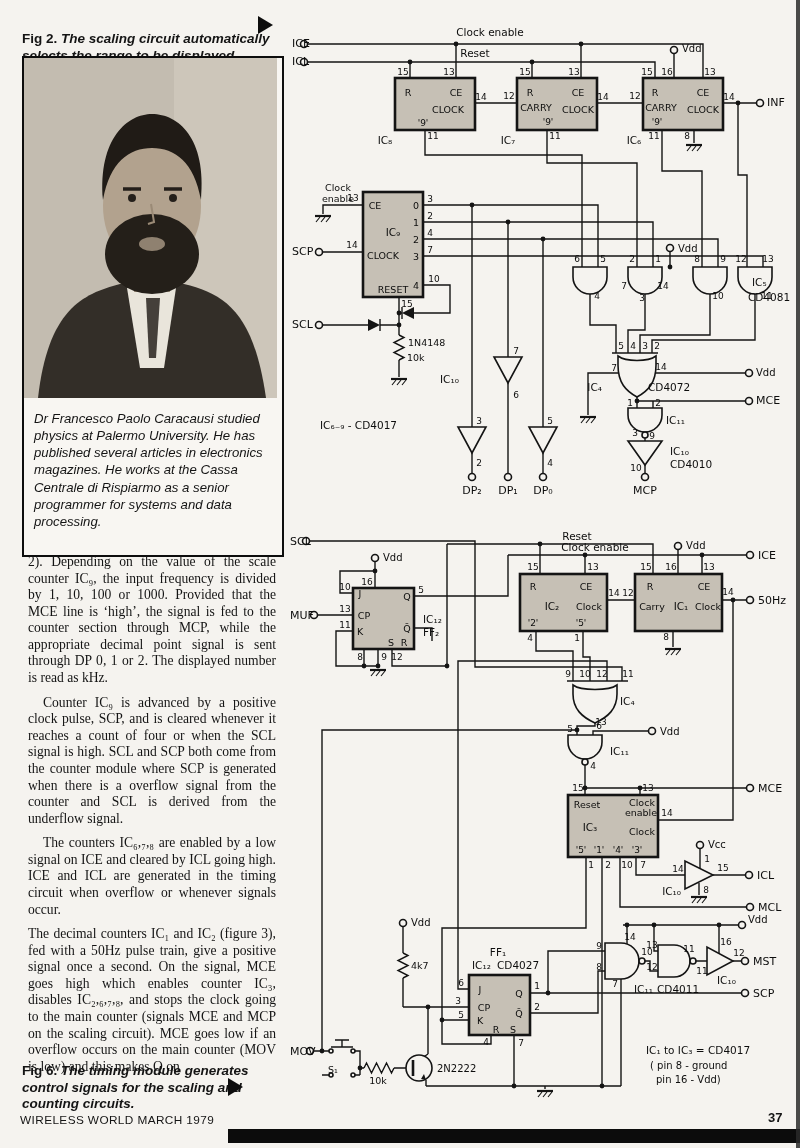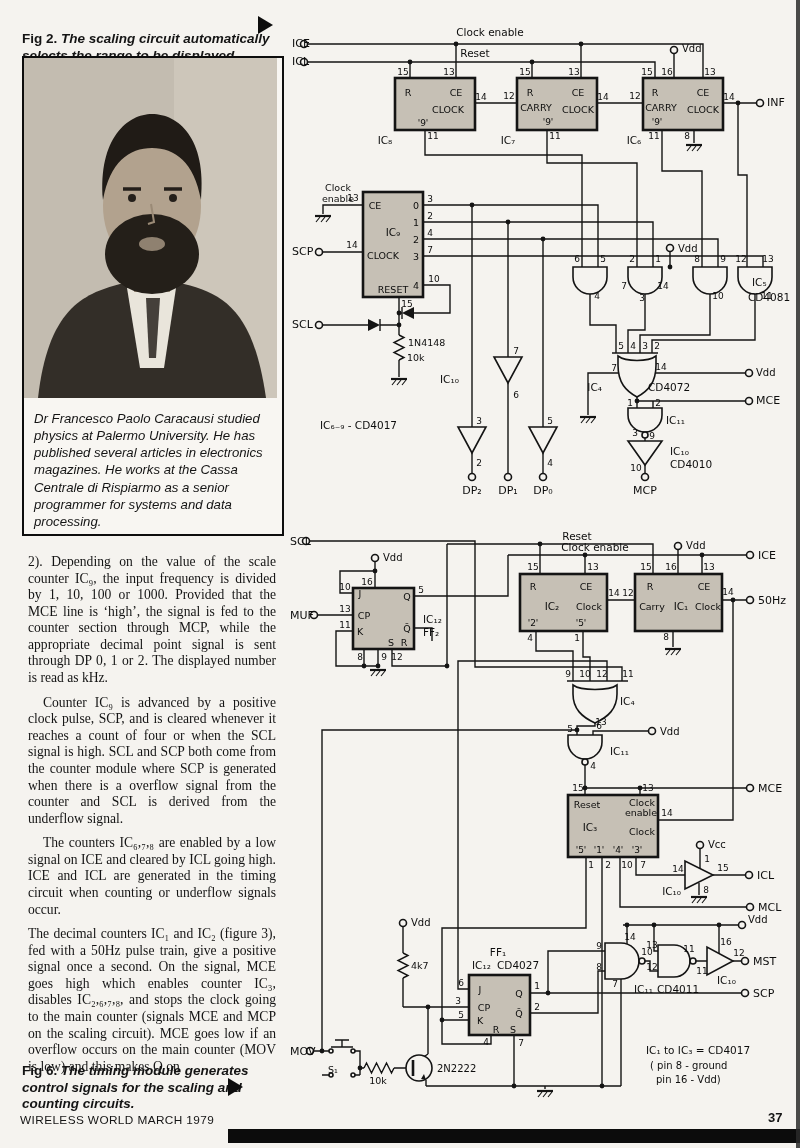--- a/index.html
+++ b/index.html
@@ -6,21 +6,21 @@
   body{width:800px;height:1148px;background:#f5f3ef;position:relative;overflow:hidden;
        font-family:"Liberation Sans",sans-serif;color:#141414;}
   .abs{position:absolute;}
   
   .figcap{font-size:13.5px;line-height:1.24;width:248px;}
   .figcap .lab{font-weight:800;font-style:normal;}
   .figcap .txt{font-weight:700;font-style:italic;}
   .tri{width:0;height:0;border-left:15px solid #0d0d0d;border-top:9px solid transparent;border-bottom:9px solid transparent;}
   
   #photo-box{left:22px;top:56px;width:258px;border:2.5px solid #0d0d0d;background:#f8f6f2;}
-  #photo-caption{padding:8px 10px 4px 10px;font-size:13.2px;line-height:1.3;font-style:italic;font-weight:500;}
+  #photo-caption{padding:8px 10px 25px 10px;font-size:13.2px;line-height:1.3;font-style:italic;font-weight:500;}
   
   #article{left:20px;top:546px;width:264px;font-family:"Liberation Serif",serif;
            font-size:13.6px;line-height:1.22;text-align:justify;}
   #article p{margin:8px;}
   #article p.ind{text-indent:15px;}
   #article h3{font-family:"Liberation Sans",sans-serif;font-size:15.5px;margin:7px 0 3px 0;}
   
   #footer-mag{left:20px;top:1113px;font-size:11.8px;letter-spacing:.4px;}
   #page-num{left:768px;top:1110px;font-size:13px;font-weight:700;}
   #bottom-bar{left:228px;top:1129px;width:572px;height:14px;background:#0c0c0c;}
@@ -60,21 +60,21 @@
     <circle cx="149" cy="140" r="4" fill="#241f1a"></circle>
     <path d="M99,131 h18 M140,131 h18" stroke="#241f1a" stroke-width="3.4"></path>
     <path d="M127,146 l3,18 -6,2" stroke="#9a8a76" stroke-width="2" fill="none"></path>
   </svg>
   <div id="photo-caption">Dr Francesco Paolo Caracausi studied physics at Palermo University. He has published several articles in electronics magazines. He works at the Cassa Centrale di Rispiarmo as a senior programmer for systems and data processing.</div>
 </div>
 
 <div class="abs" id="article">
   <p>2). Depending on the value of the scale counter IC₉, the input frequency is divided by 1, 10, 100 or 1000. Provided that the MCE line is ‘high’, the signal is fed to the counter section through MCP, while the appropriate decimal point signal is sent through DP 0, 1 or 2. The displayed number is read as kHz.</p>
   <p class="ind">Counter IC₉ is advanced by a positive clock pulse, SCP, and is cleared whenever it reaches a count of four or when the SCL signal is high. SCL and SCP both come from the counter module where SCP is generated when there is a overflow signal from the counter and SCL is derived from the underflow signal.</p>
-  <p class="ind">The counters IC₆,₇,₈ are enabled by a low signal on ICE and cleared by ICL going high. ICE and ICL are generated in the timing circuit when counting or underflow signals occur.</p>
+  <p class="ind">The counters IC₆,₇,₈ are enabled by a low signal on ICE and cleared by ICL going high. ICE and ICL are generated in the timing circuit when overflow or whenever signals occur.</p>
   <p>The decimal counters IC₁ and IC₂ (figure 3), fed with a 50Hz pulse train, give a positive signal once a second. On the signal, MCE goes high which enables counter IC₃, disables IC₂,₆,₇,₈, and stops the clock going to the main counter (signals MCE and MCP on the scaling circuit). MCE goes low if an overflow occurs on the main counter (MOV is low) and this makes Q on</p>
 </div>
 
 <div class="abs figcap" style="left:22px;top:1063px;">
   <span class="lab">Fig 6.</span>
   <span class="txt">The timing module generates control signals for the scaling and counting circuits.</span>
 </div>
 <div class="abs tri" style="left:228px;top:1078px;"></div>
 
 <div class="abs" id="footer-mag">WIRELESS WORLD MARCH 1979</div>

